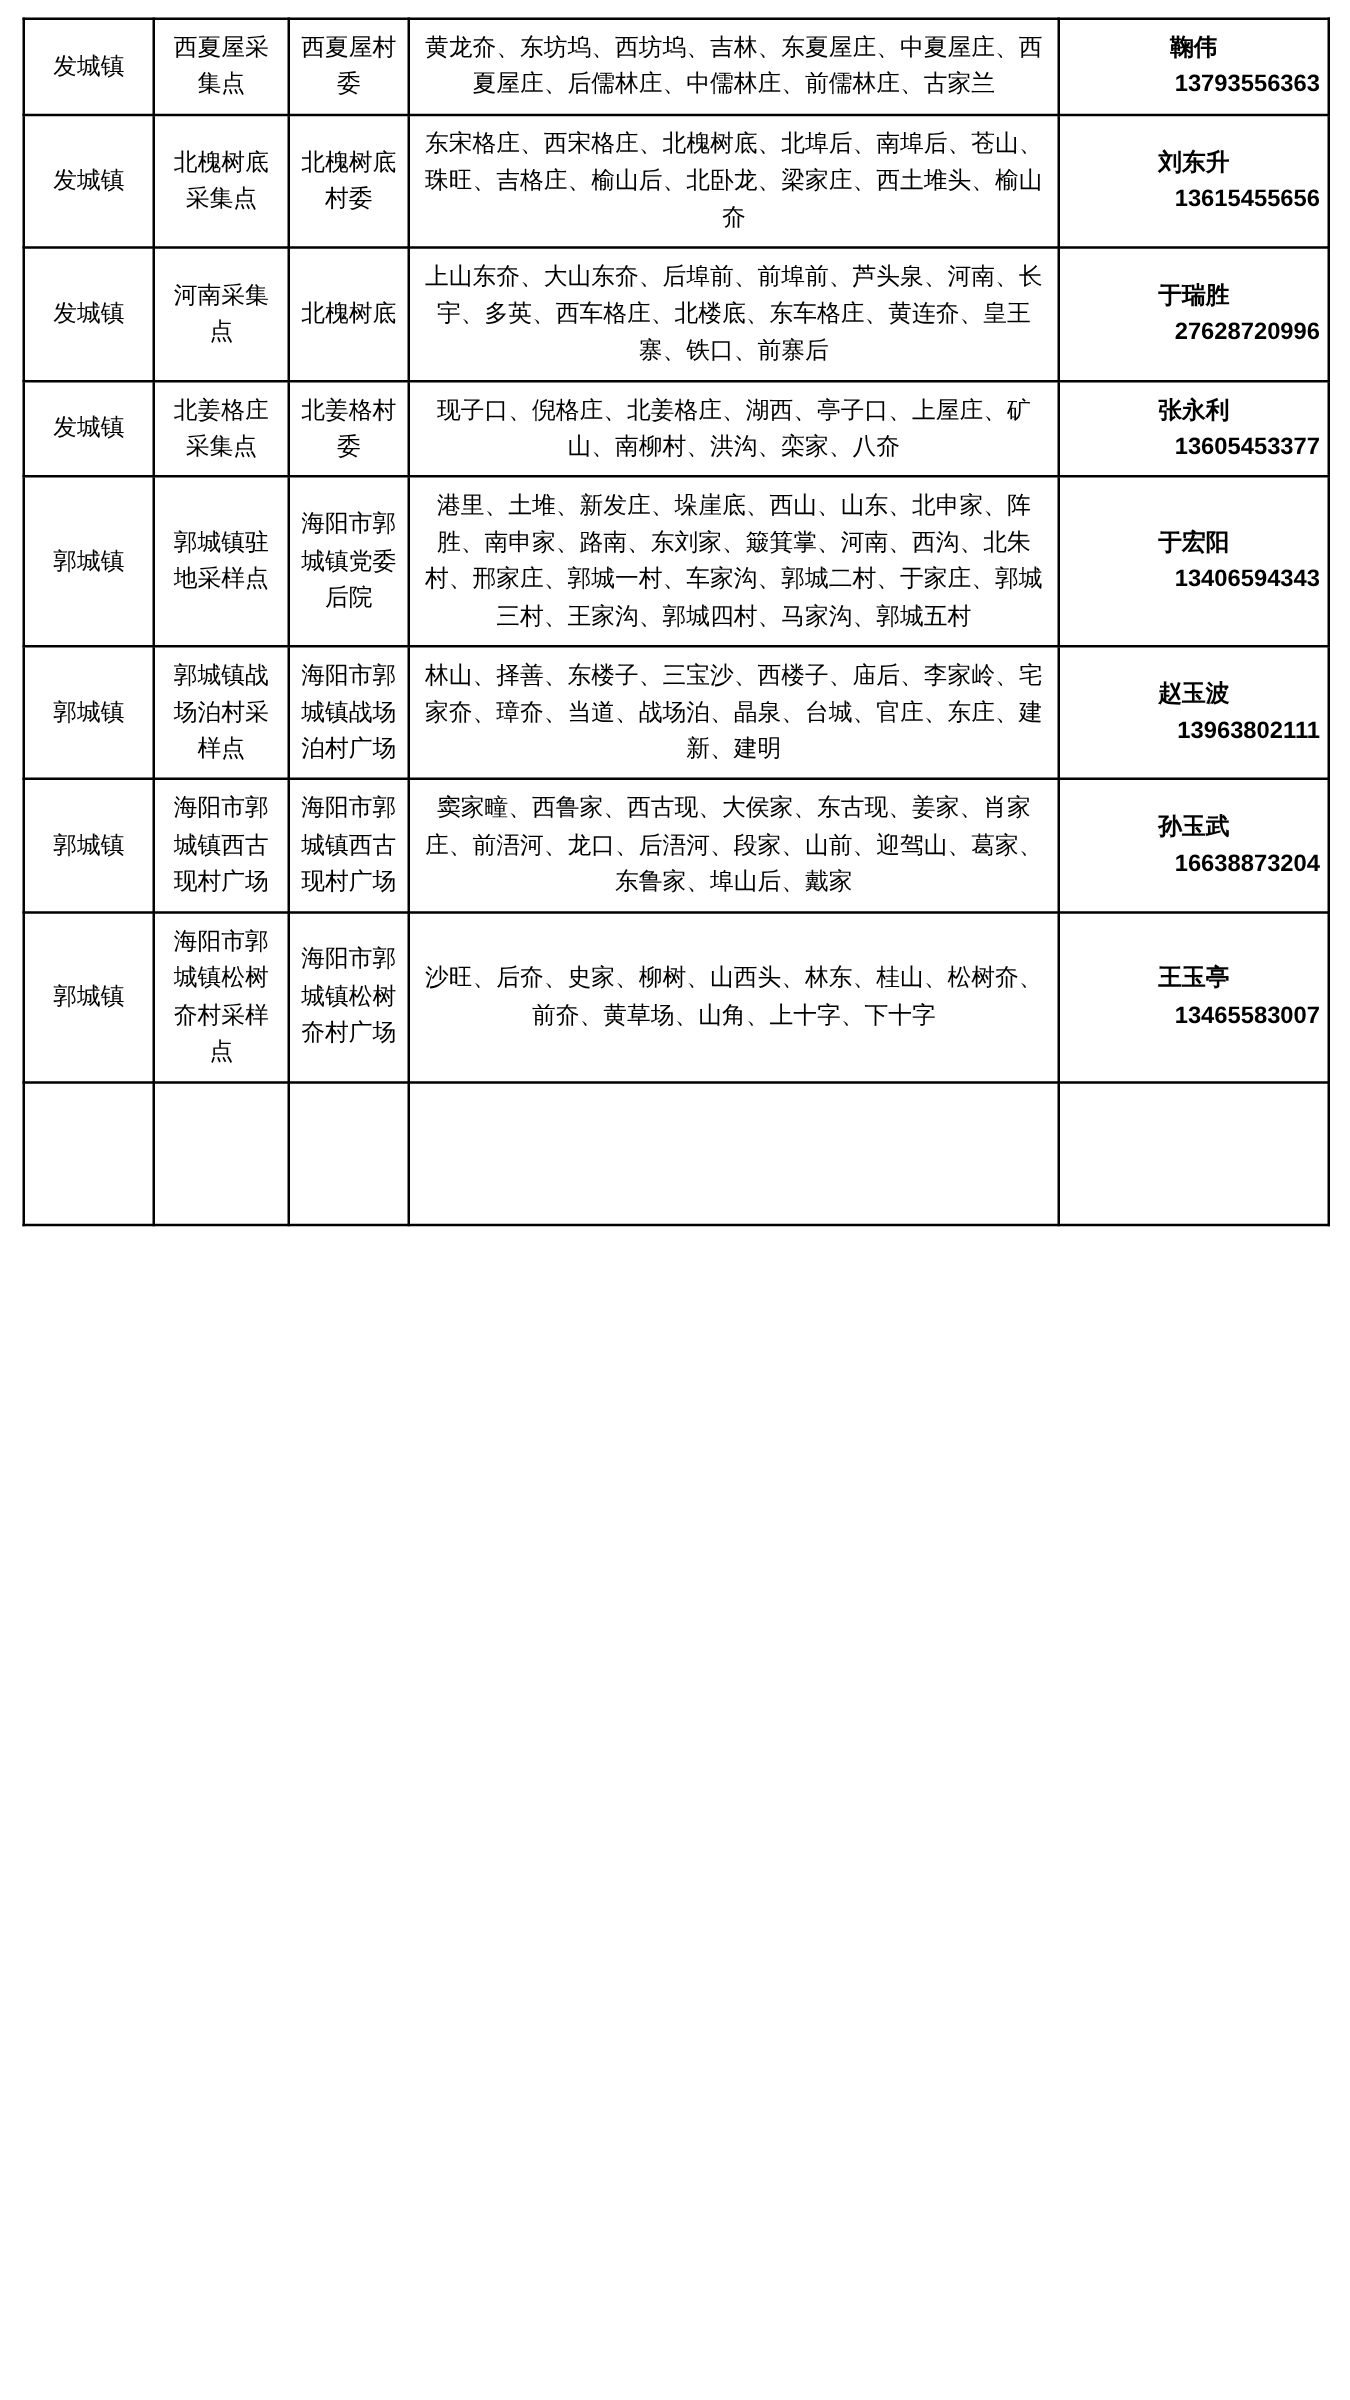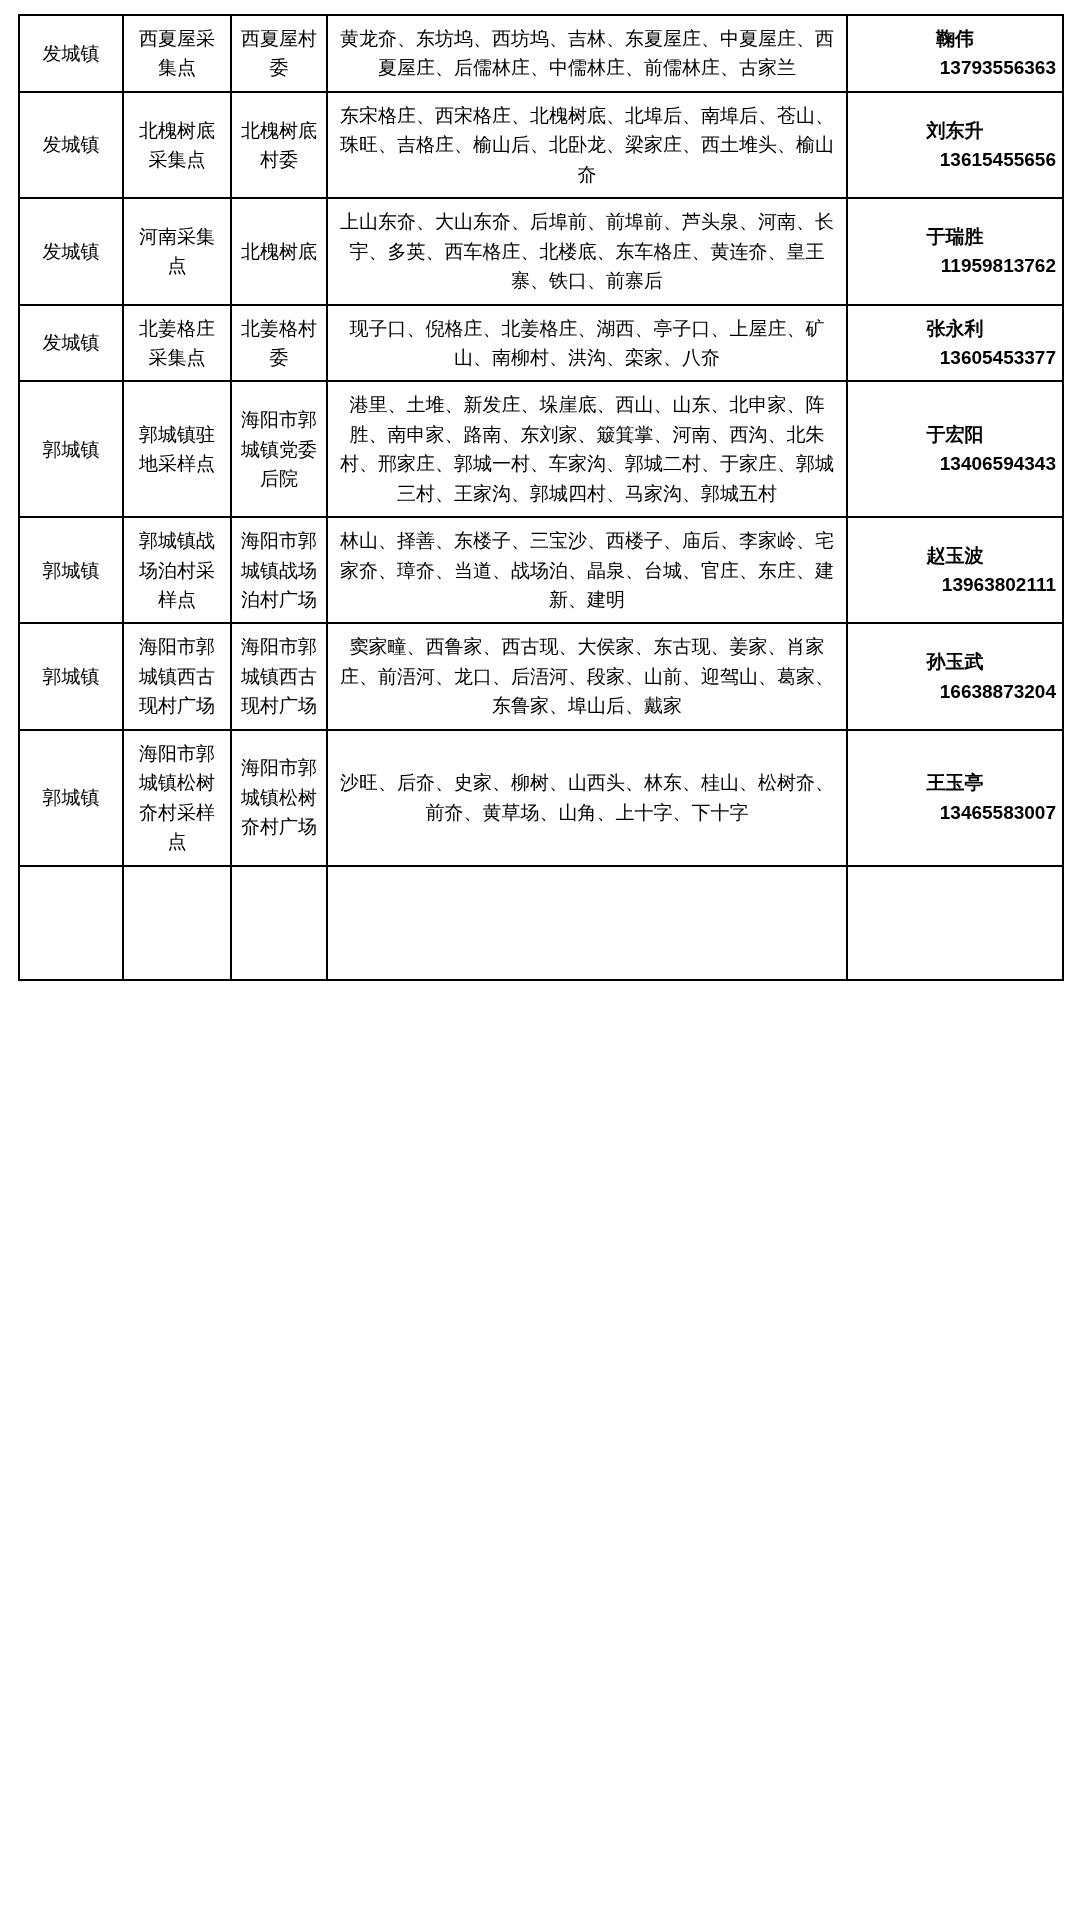--- a/index.html
+++ b/index.html
@@ -95,21 +95,21 @@
           <span class="cphone">13615455656</span>
         </td>
       </tr>
       <tr>
         <td class="town">发城镇</td>
         <td class="point">河南采集点</td>
         <td class="place">北槐树底</td>
         <td class="villages">上山东夼、大山东夼、后埠前、前埠前、芦头泉、河南、长宇、多英、西车格庄、北楼底、东车格庄、黄连夼、皇王寨、铁口、前寨后</td>
         <td class="contact">
           <span class="cname">于瑞胜</span>
-          <span class="cphone">11959813762</span>
+          <span class="cphone">27628720996</span>
         </td>
       </tr>
       <tr>
         <td class="town">发城镇</td>
         <td class="point">北姜格庄采集点</td>
         <td class="place">北姜格村委</td>
         <td class="villages">现子口、倪格庄、北姜格庄、湖西、亭子口、上屋庄、矿山、南柳村、洪沟、栾家、八夼</td>
         <td class="contact">
           <span class="cname">张永利</span>
           <span class="cphone">13605453377</span>

